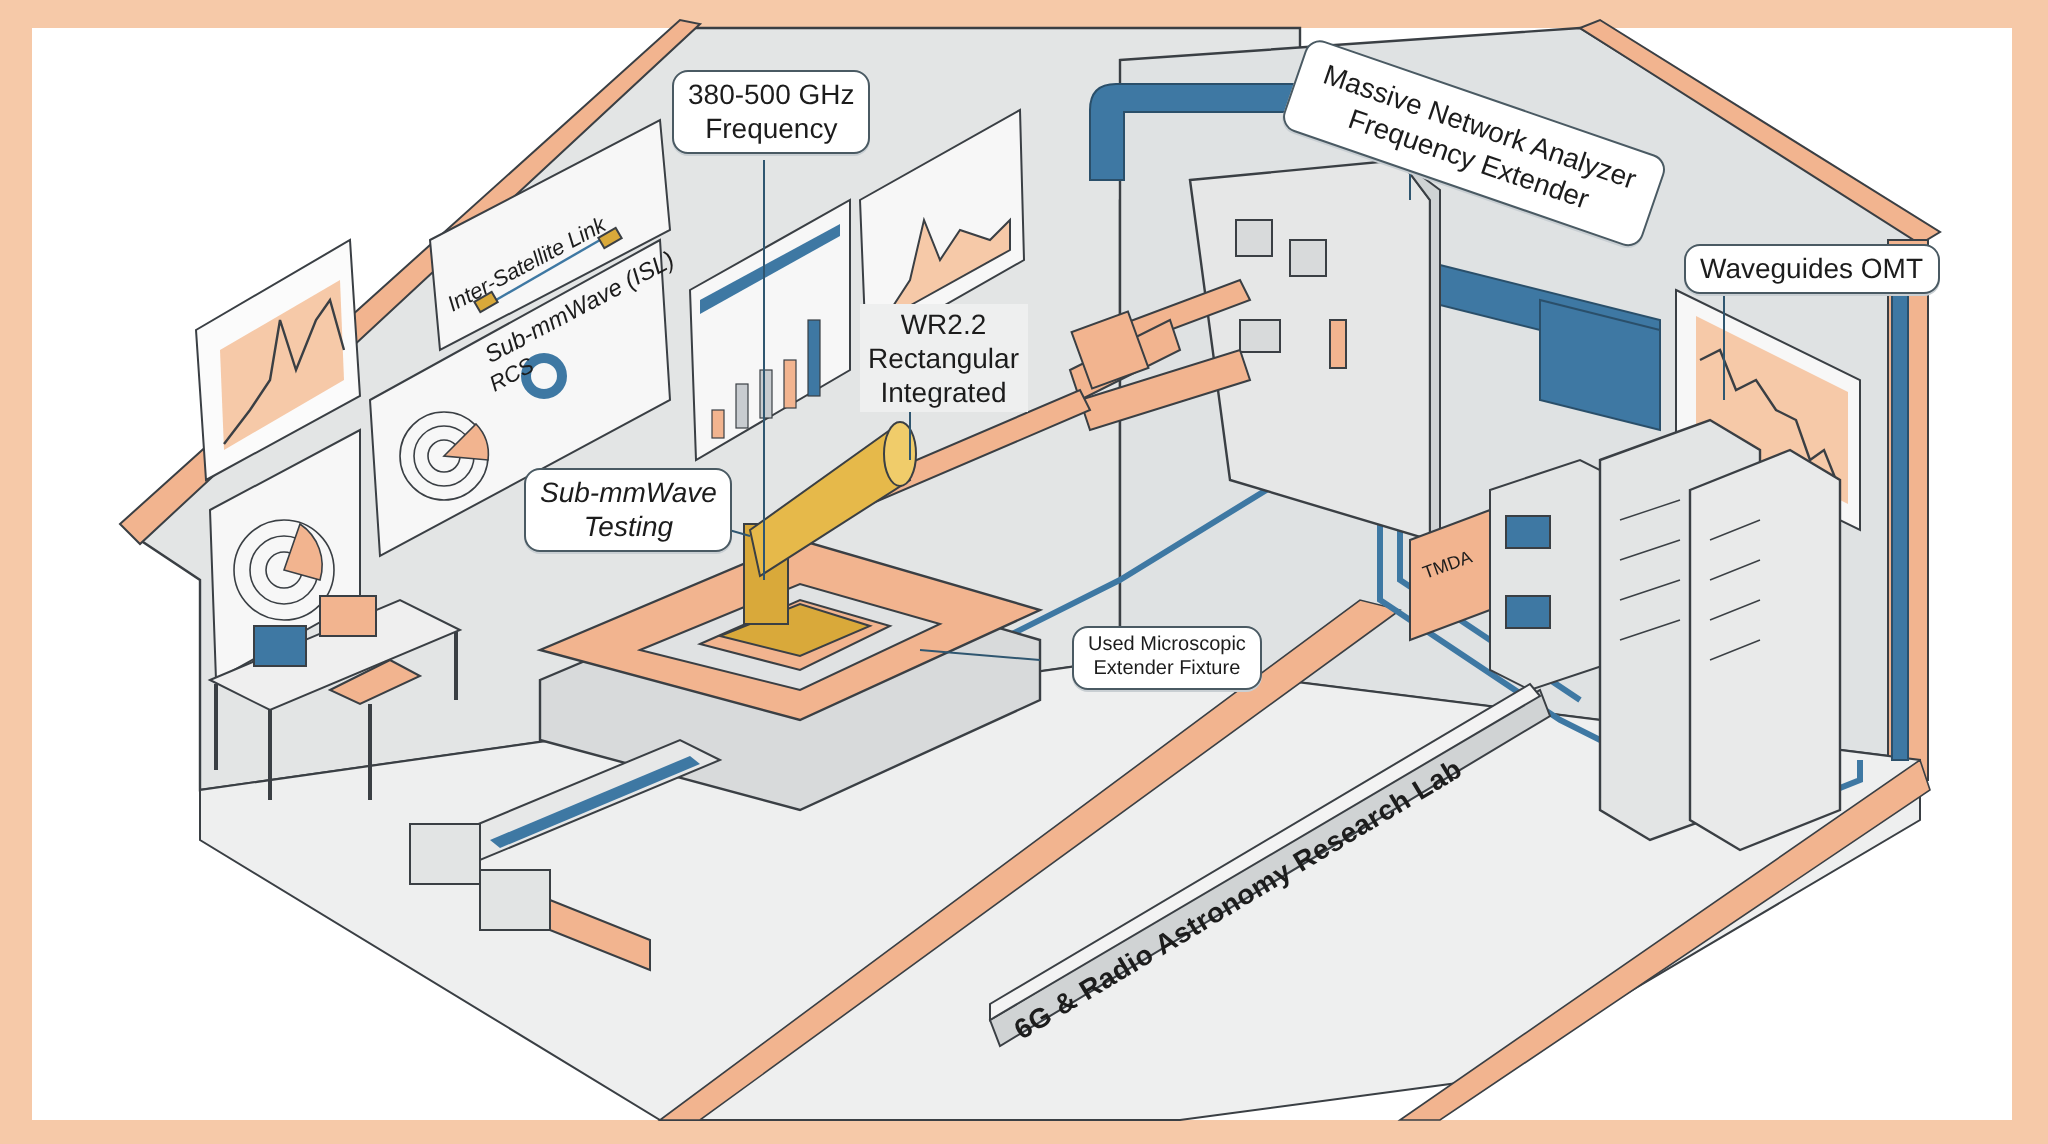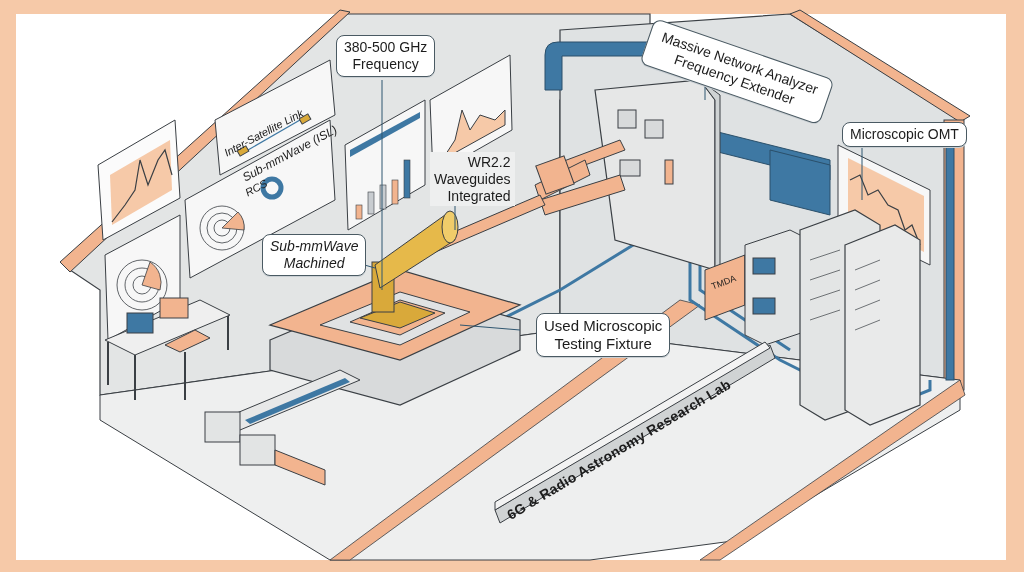--- a/index.html
+++ b/index.html
@@ -1,20 +1,20 @@
 <!DOCTYPE html>
 <html><head>
 <meta charset="utf-8">
 <style>
   html,body{margin:0;padding:0;}
   body{width:1024px;height:572px;overflow:hidden;background:#f6c9a8;font-family:"Liberation Sans",sans-serif;position:relative;}
   #scene{position:absolute;left:0;top:0;width:1024px;height:572px;}
   .callout{position:absolute;background:#fff;border:1.5px solid #4a5a63;border-radius:8px;color:#1c1c1c;text-align:center;font-family:"Liberation Sans",sans-serif;line-height:1.2;padding:3px 7px;box-shadow:0 1px 0 #c9cfd3;}
   .callout span{display:block;}
-  .plain-label{position:absolute;color:#1c1c1c;text-align:right;font-size:14px;line-height:1.2;}
+  .plain-label{position:absolute;color:#1c1c1c;text-align:center;font-size:14px;line-height:1.2;}
   .plain-label span{display:block;}
   .rot{transform-origin:left top;}
 </style>
 </head>
 <body>
 
 <svg id="scene" viewBox="0 0 1024 572" width="1024" height="572" xmlns="http://www.w3.org/2000/svg">
 
   <rect x="0" y="0" width="1024" height="572" fill="#f6c9a8"></rect>
   <rect x="16" y="14" width="990" height="546" fill="#ffffff"></rect>
@@ -189,37 +189,37 @@
   <span>380-500 GHz</span>
   <span>Frequency</span>
 </div>
 
 <div class="callout rot" style="left:655px;top:18px;font-size:14px;transform:rotate(19deg);padding:6px 12px;">
   <span>Massive Network Analyzer</span>
   <span>Frequency Extender</span>
 </div>
 
 <div class="callout" style="left:842px;top:122px;font-size:14px;">
-  <span>Microscopic OMT</span>
+  <span>Waveguides OMT</span>
 </div>
 
 <div class="plain-label" style="left:430px;top:152px;background:#eeefef;padding:2px 4px;">
   <span>WR2.2</span>
-  <span>Waveguides</span>
+  <span>Rectangular</span>
   <span>Integrated</span>
 </div>
 
 <div class="callout" style="left:262px;top:234px;font-size:14px;font-style:italic;">
   <span>Sub-mmWave</span>
-  <span>Machined</span>
-</div>
-
-<div class="callout" style="left:536px;top:313px;font-size:15px;">
+  <span>Testing</span>
+</div>
+
+<div class="callout" style="left:536px;top:313px;font-size:10px;">
   <span>Used Microscopic</span>
-  <span>Testing Fixture</span>
+  <span>Extender Fixture</span>
 </div>
 
 <div class="rot" style="position:absolute;left:222px;top:148px;font-size:11px;font-style:italic;color:#1c1c1c;transform:rotate(-28deg);">Inter-Satellite Link</div>
 <div class="rot" style="position:absolute;left:240px;top:172px;font-size:12px;font-style:italic;color:#1c1c1c;transform:rotate(-28deg);">Sub-mmWave (ISL)</div>
 <div class="rot" style="position:absolute;left:243px;top:188px;font-size:11px;font-style:italic;color:#1c1c1c;transform:rotate(-28deg);">RCS</div>
 <div class="rot" style="position:absolute;left:710px;top:282px;font-size:9px;color:#1c1c1c;transform:rotate(-20deg);">TMDA</div>
 
 <div class="rot" style="position:absolute;left:504px;top:509px;font-size:14px;font-weight:bold;color:#1c1c1c;transform:rotate(-31deg);letter-spacing:0.3px;">6G &amp; Radio Astronomy Research Lab</div>
 
 </body></html>

